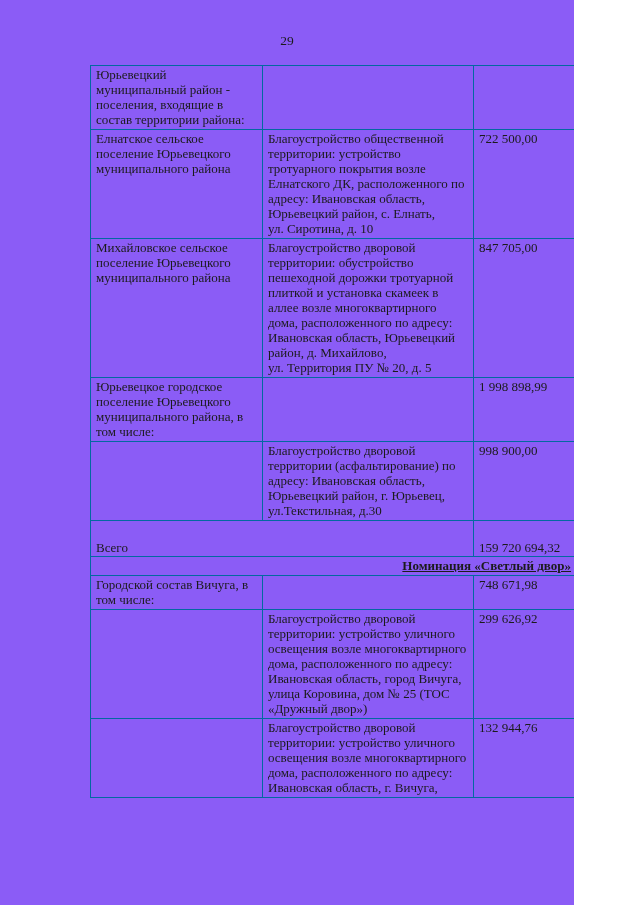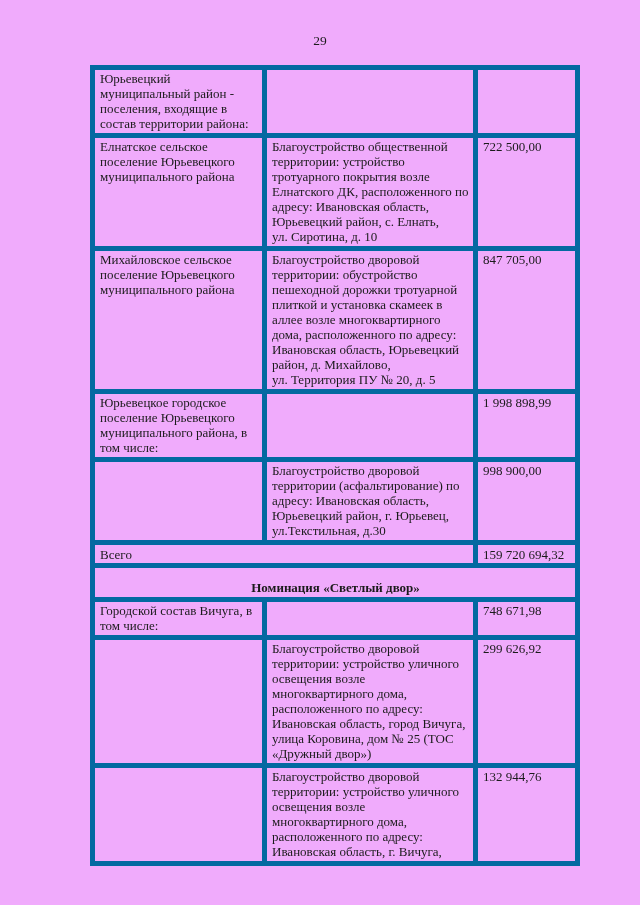--- a/index.html
+++ b/index.html
@@ -4,55 +4,56 @@
 <style>
   * { margin: 0; padding: 0; box-sizing: border-box; }
   html, body {
     width: 640px;
     background: #ffffff;
     font-family: "Liberation Serif", "DejaVu Serif", serif;
     color: #1b1b1b;
   }
   .page {
     position: relative;
-    width: 640px;
+    width: 574px;
     height: 905px;
-    background: #f0abfc;
+    background: #8b5cf6;
     overflow: hidden;
   }
   .page-number {
     padding-top: 33px;
     text-align: center;
     font-size: 13.5px;
     line-height: 15px;
   }
   table.doc-table {
     margin: 17px 0 0 90px;
     width: 485px;
     border-collapse: collapse;
     table-layout: fixed;
   }
   table.doc-table td {
-    border: 5px solid #0369a1;
+    border: 1px solid #0369a1;
     vertical-align: top;
     font-size: 13px;
     line-height: 15px;
     padding: 1px 4px 2px 5px;
   }
   td.col-amount {
     white-space: nowrap;
     padding-right: 3px;
   }
   tr.section-row td {
-    text-align: center;
+    text-align: right;
     font-weight: bold;
-    padding-top: 12px;
+    padding-top: 1px;
     padding-bottom: 2px;
+    text-decoration: underline;
   }
-  tr.total-row td { padding-top: 2px; padding-bottom: 1px; }
+  tr.total-row td { padding-top: 19px; padding-bottom: 1px; }
 </style>
 </head>
 <body>
 
 <div class="page">
 
   <div class="page-number">29</div>
 
   <table class="doc-table">
     <colgroup>

